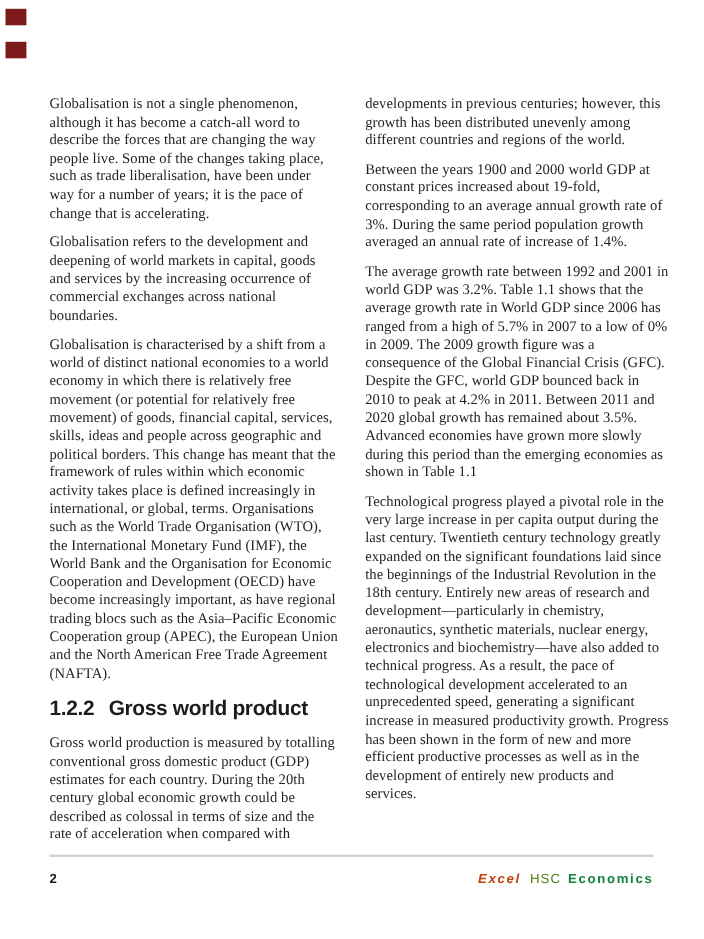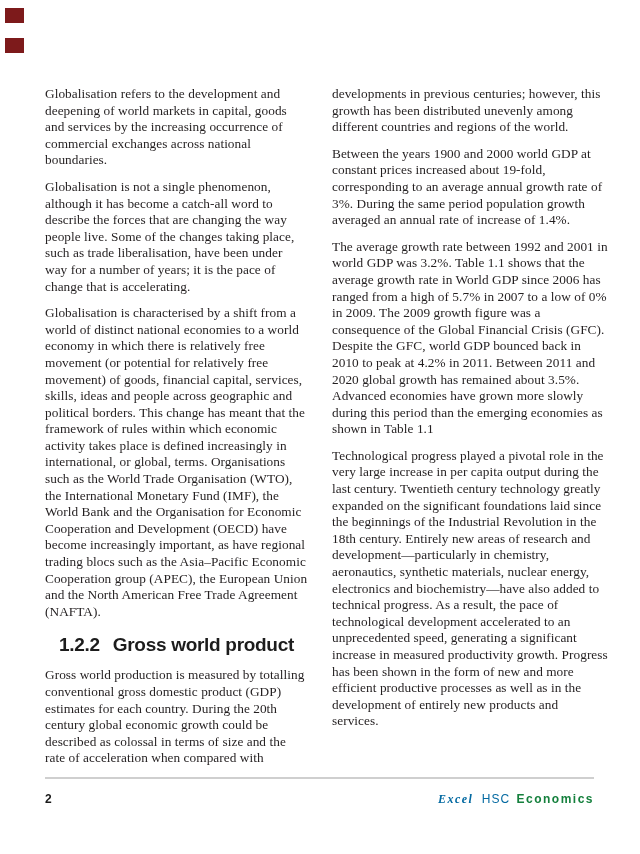--- a/index.html
+++ b/index.html
@@ -46,21 +46,20 @@
   }
 
   .section-heading {
     margin: 14px 0 11px 0;
     font-family: "Liberation Sans", sans-serif;
     font-size: 19px;
     font-weight: bold;
     letter-spacing: -0.3px;
     color: #1c1c1c;
     white-space: nowrap;
-    text-align: center;
   }
   .section-heading .h-num { margin-right: 13px; }
 
   .footer-rule {
     position: absolute;
     left: 45px;
     top: 777px;
     width: 549px;
     height: 2px;
     background: #cfcfcf;
@@ -81,48 +80,48 @@
     font-weight: bold;
     color: #1a1a1a;
   }
   .brand {
     position: absolute;
     right: 0;
     top: 0;
     white-space: nowrap;
   }
   .brand-excel {
-    font-family: Liberation Serif, serif;
+    font-family: Liberation Sans, sans-serif;
     font-style: italic;
     font-weight: bold;
     letter-spacing: 1.5px;
-    color: #0369a1;
+    color: #c2410c;
   }
   .brand-hsc {
     letter-spacing: 1px;
-    color: #0369a1;
+    color: #4d7c0f;
     margin: 0 3px 0 5px;
   }
   .brand-subject {
     font-weight: bold;
     letter-spacing: 1.5px;
     color: #15803d;
   }
 </style>
 </head>
 <body>
 
 <div class="page">
 
   <div class="edge-tab tab1" style="background: rgb(125, 26, 27);"></div>
   <div class="edge-tab tab2" style="background: rgb(125, 26, 27);"></div>
 
   <div class="col col-left">
+    <p>Globalisation is not a single phenomenon, although it has become a catch-all word to describe the forces that are changing the way people live. Some of the changes taking place, such as trade liberalisation, have been under way for a number of years; it is the pace of change that is accelerating.</p>
     <p>Globalisation refers to the development and deepening of world markets in capital, goods and services by the increasing occurrence of commercial exchanges across national boundaries.</p>
-    <p>Globalisation is not a single phenomenon, although it has become a catch-all word to describe the forces that are changing the way people live. Some of the changes taking place, such as trade liberalisation, have been under way for a number of years; it is the pace of change that is accelerating.</p>
     <p>Globalisation is characterised by a shift from a world of distinct national economies to a world economy in which there is relatively free movement (or potential for relatively free movement) of goods, financial capital, services, skills, ideas and people across geographic and political borders. This change has meant that the framework of rules within which economic activity takes place is defined increasingly in international, or global, terms. Organisations such as the World Trade Organisation (WTO), the International Monetary Fund (IMF), the World Bank and the Organisation for Economic Cooperation and Development (OECD) have become increasingly important, as have regional trading blocs such as the Asia–Pacific Economic Cooperation group (APEC), the European Union and the North American Free Trade Agreement (NAFTA).</p>
     <h2 class="section-heading">
       <span class="h-num">1.2.2</span><span class="h-title">Gross world product</span>
     </h2>
     <p>Gross world production is measured by totalling conventional gross domestic product (GDP) estimates for each country. During the 20th century global economic growth could be described as colossal in terms of size and the rate of acceleration when compared with</p>
   </div>
 
   <div class="col col-right">
     <p>developments in previous centuries; however, this growth has been distributed unevenly among different countries and regions of the world.</p>
     <p>Between the years 1900 and 2000 world GDP at constant prices increased about 19-fold, corresponding to an average annual growth rate of 3%. During the same period population growth averaged an annual rate of increase of 1.4%.</p>

